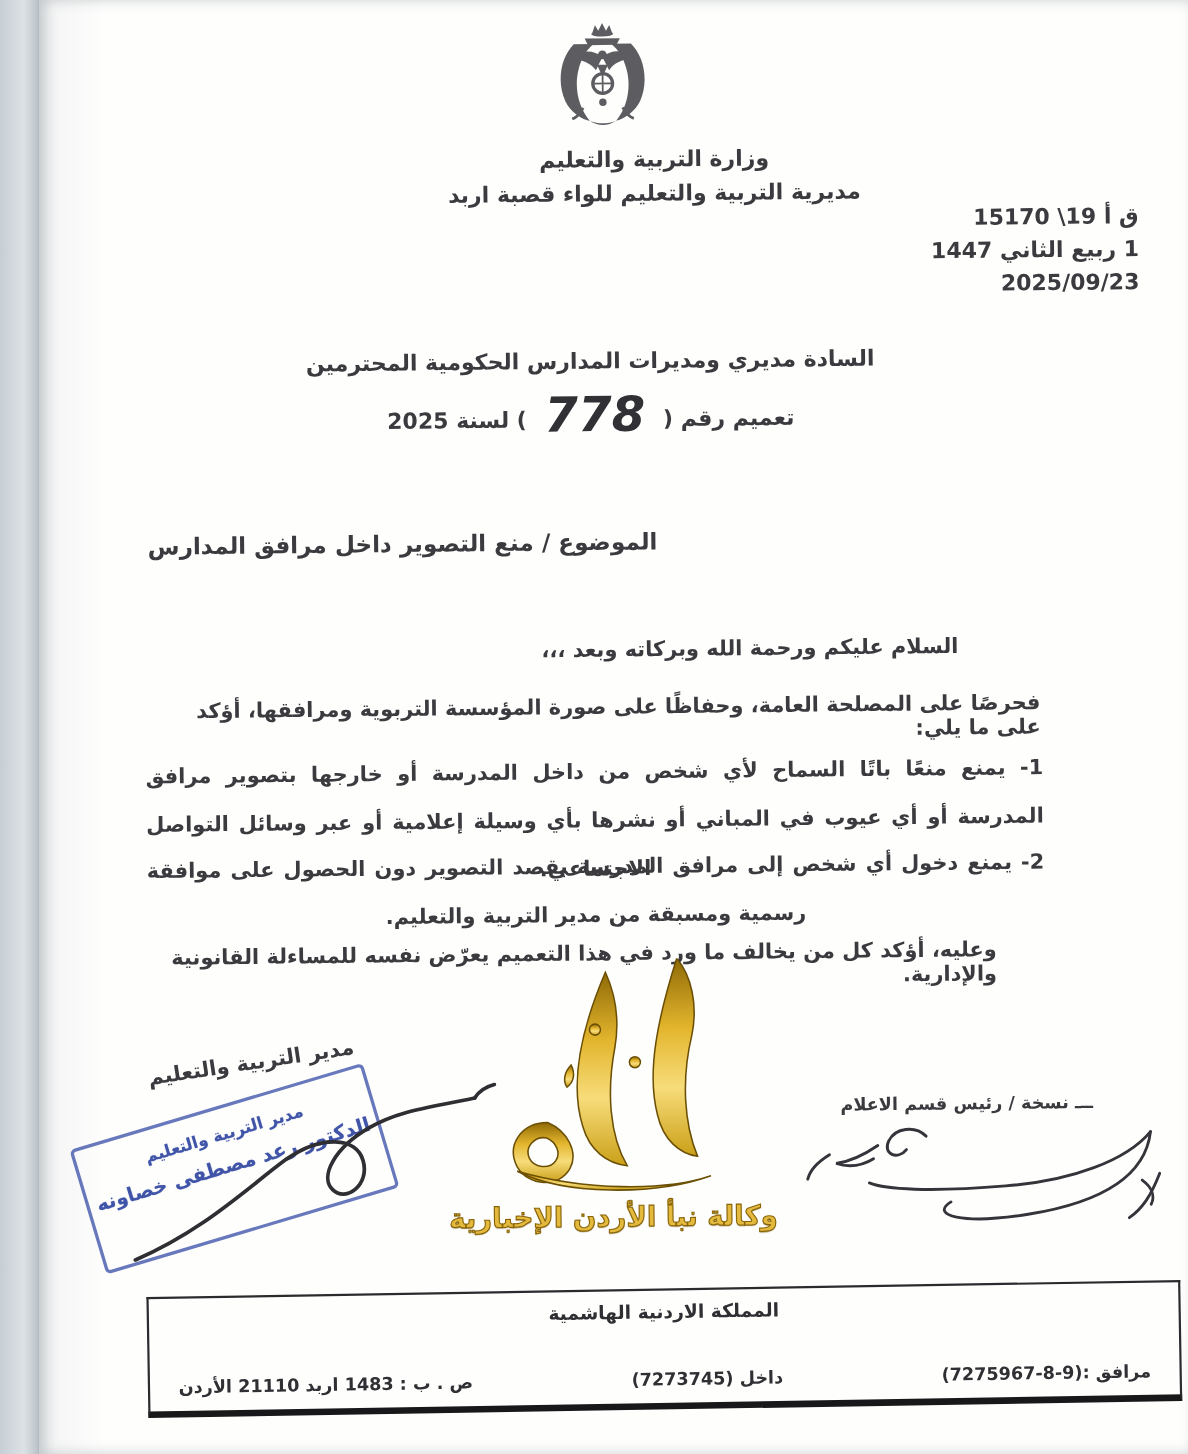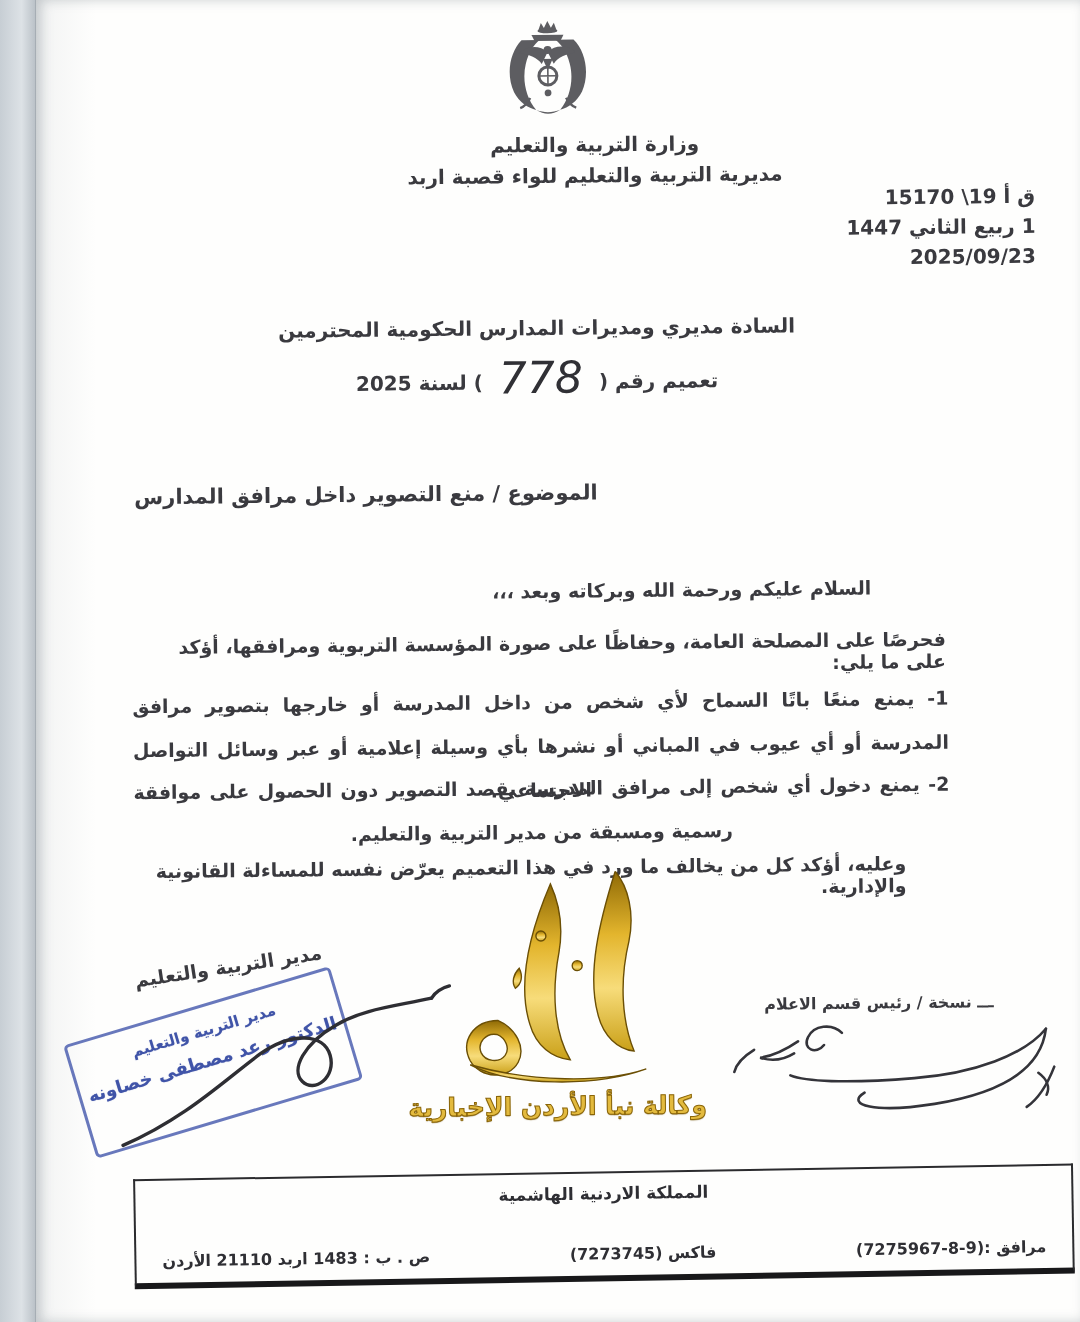--- a/index.html
+++ b/index.html
@@ -15,21 +15,21 @@
     box-shadow:inset 5px 0 12px rgba(110,120,130,.35);}
   .content{position:absolute;left:0;top:0;width:1080px;height:1322px;
     transform:rotate(-0.6deg);transform-origin:540px 660px;}
   .t{position:absolute;color:#3a3a3f;font-weight:bold;}
   .center{text-align:center;}
   .rtl{direction:rtl;}
   .hdr{font-size:20px;letter-spacing:0;}
   .ref{font-size:20px;line-height:30px;text-align:right;}
   .addr{font-size:20px;}
   .circ{font-size:20px;line-height:60px;}
-  .hand-num{font-size:44px;font-weight:400;font-style:italic;letter-spacing:6px;
+  .hand-num{font-size:44px;font-weight:700;font-style:italic;letter-spacing:6px;
     color:#303035;margin:0 16px;vertical-align:-4px;}
   .subject{font-size:21px;line-height:34px;text-align:left;}
   .body-line{font-size:19px;text-align:right;}
   .point{font-size:19px;line-height:44px;text-align:justify;text-align-last:center;}
   .sig-title{font-size:19px;transform:rotate(-8deg);text-align:center;}
   .stamp{position:absolute;left:70px;top:1000px;width:272px;height:112px;
     transform:rotate(-16deg);border:3px solid rgba(66,86,171,.8);border-radius:5px;
     color:#4054a8;text-align:center;direction:rtl;
     text-shadow:0 0 1px rgba(64,84,168,.45);}
   .stamp .l1{font-size:15px;font-weight:bold;margin-top:14px;}
@@ -149,20 +149,20 @@
   </svg>
   <div class="t center wm-text" style="left:378px;top:1092px;width:350px;">وكالة نبأ الأردن الإخبارية</div>
 
   <div class="footer-box">
     <div class="kingdom rtl">المملكة الاردنية الهاشمية</div>
     <div class="contact">
       <span>
         <span>مرافق :</span><span class="ltr-num">(7275967-8-9)</span>
       </span>
       <span>
-        <span>فاكس</span>
+        <span>داخل</span>
         <span class="ltr-num">(7273745)</span>
       </span>
       <span>ص . ب : 1483 اربد 21110 الأردن</span>
     </div>
   </div>
 
 </div>
 
 </body></html>

